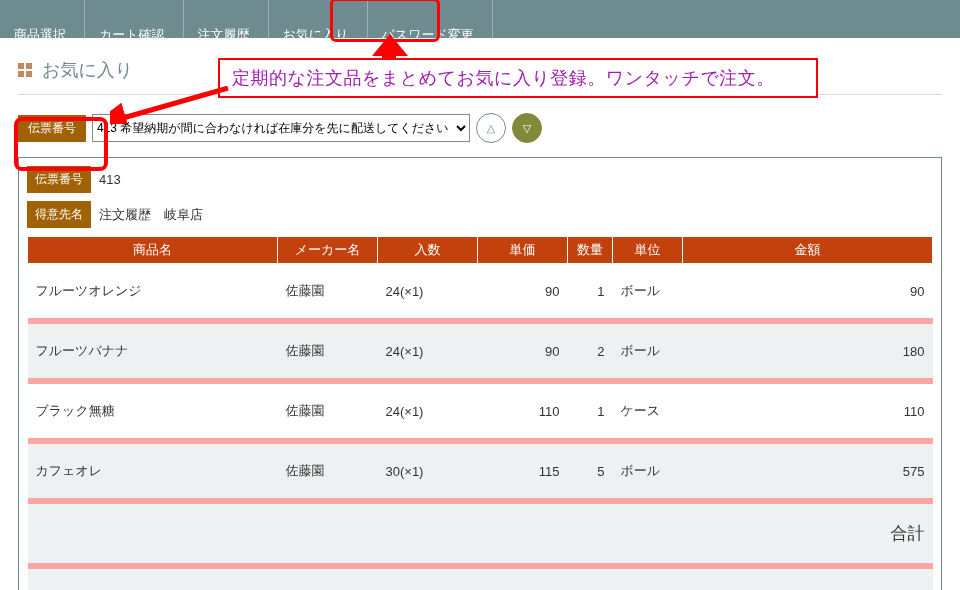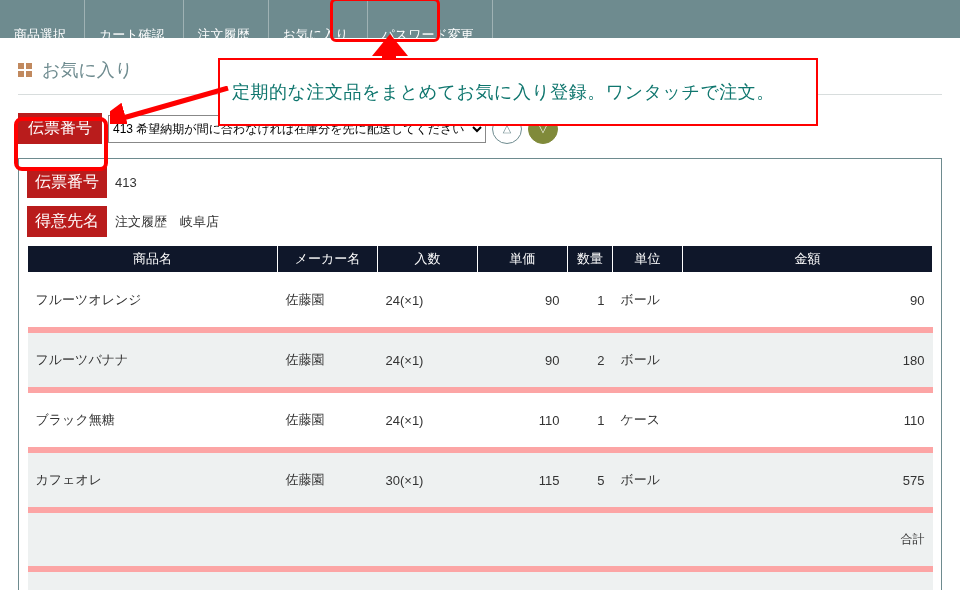--- a/index.html
+++ b/index.html
@@ -43,22 +43,22 @@
     position: relative;
   }
 
   
   .annot-callout {
     position: absolute;
     left: 218px;
     top: 20px;
     width: 600px;
     border: 2px solid #ff0000;
-    padding: 20px 12px;
-    color: #0f766e;
+    padding: 6px 12px;
+    color: #a21caf;
     font-size: 18px;
     background: #fff;
     letter-spacing: 0.5px;
   }
   
   .annot-up-arrow {
     position: absolute;
     left: 372px;
     top: -4px;
     width: 0; height: 0;
@@ -137,24 +137,24 @@
   }
 
   
   .sliprow {
     display:flex;
     align-items:center;
     gap:6px;
     margin-bottom:14px;
   }
   .tag {
-    background:#b91c1c;
+    background:#a16207;
     color:#fff;
     padding:5px 10px;
-    font-size:16px;
+    font-size:12px;
     white-space:nowrap;
   }
   select.slip {
     height:28px;
     font-size:12px;
     width:378px;
     border:1px solid #888;
     background:#fff;
   }
   .circlebtn {
@@ -182,38 +182,38 @@
   .kv .tag { min-width:64px; text-align:right; padding:5px 8px;}
   .kv .val { font-size:13px; color:#333; }
 
   table.items {
     width:100%;
     border-collapse:collapse;
     font-size:13px;
     margin-top:4px;
   }
   table.items th {
-    background:#0f172a;
+    background:#c2410c;
     color:#fff;
     font-weight:normal;
     padding:4px 6px;
     border:1px solid #fff;
     text-align:center;
   }
   table.items td {
     padding:18px 8px;
     border-bottom:6px solid #fca5a5;
   }
   table.items tbody tr:nth-child(even) td { background:#eef1f1; }
   .r { text-align:right; }
   .l { text-align:left; }
   .total-row td {
     background:#eef1f1 !important;
     text-align:right;
-    font-size:12px;
+    font-size:17px;
     padding:4px 10px;
   }
   .total-val td {
     text-align:right;
     font-weight:bold;
     padding:4px 10px;
   }
 </style>
 </head>
 <body>

